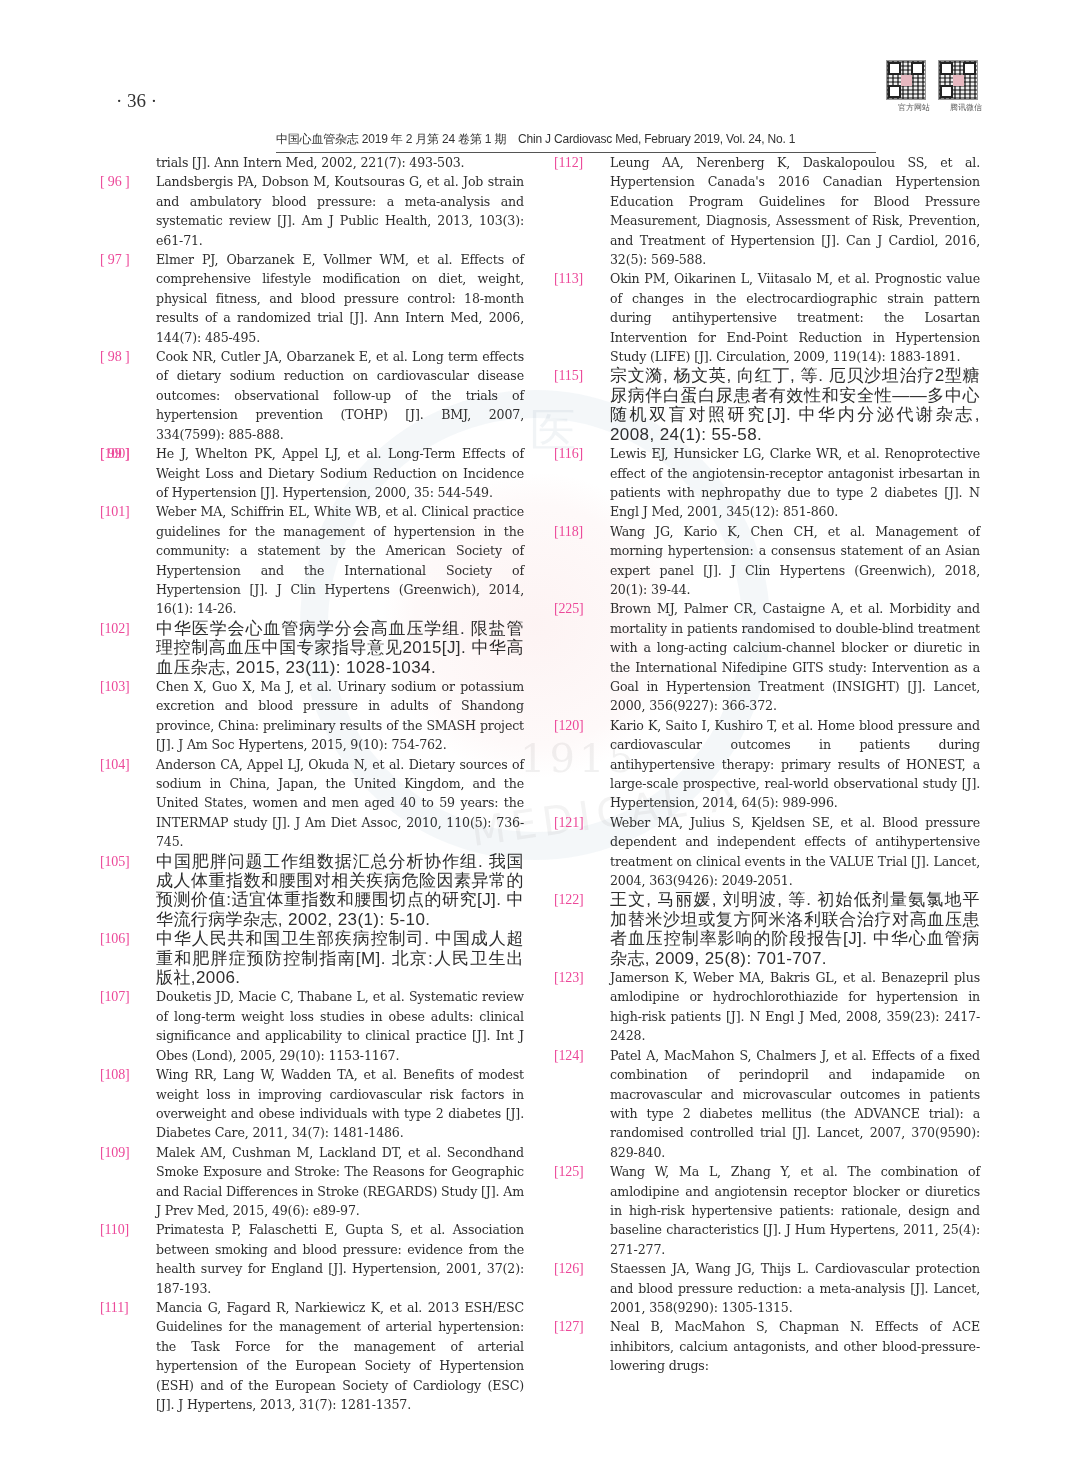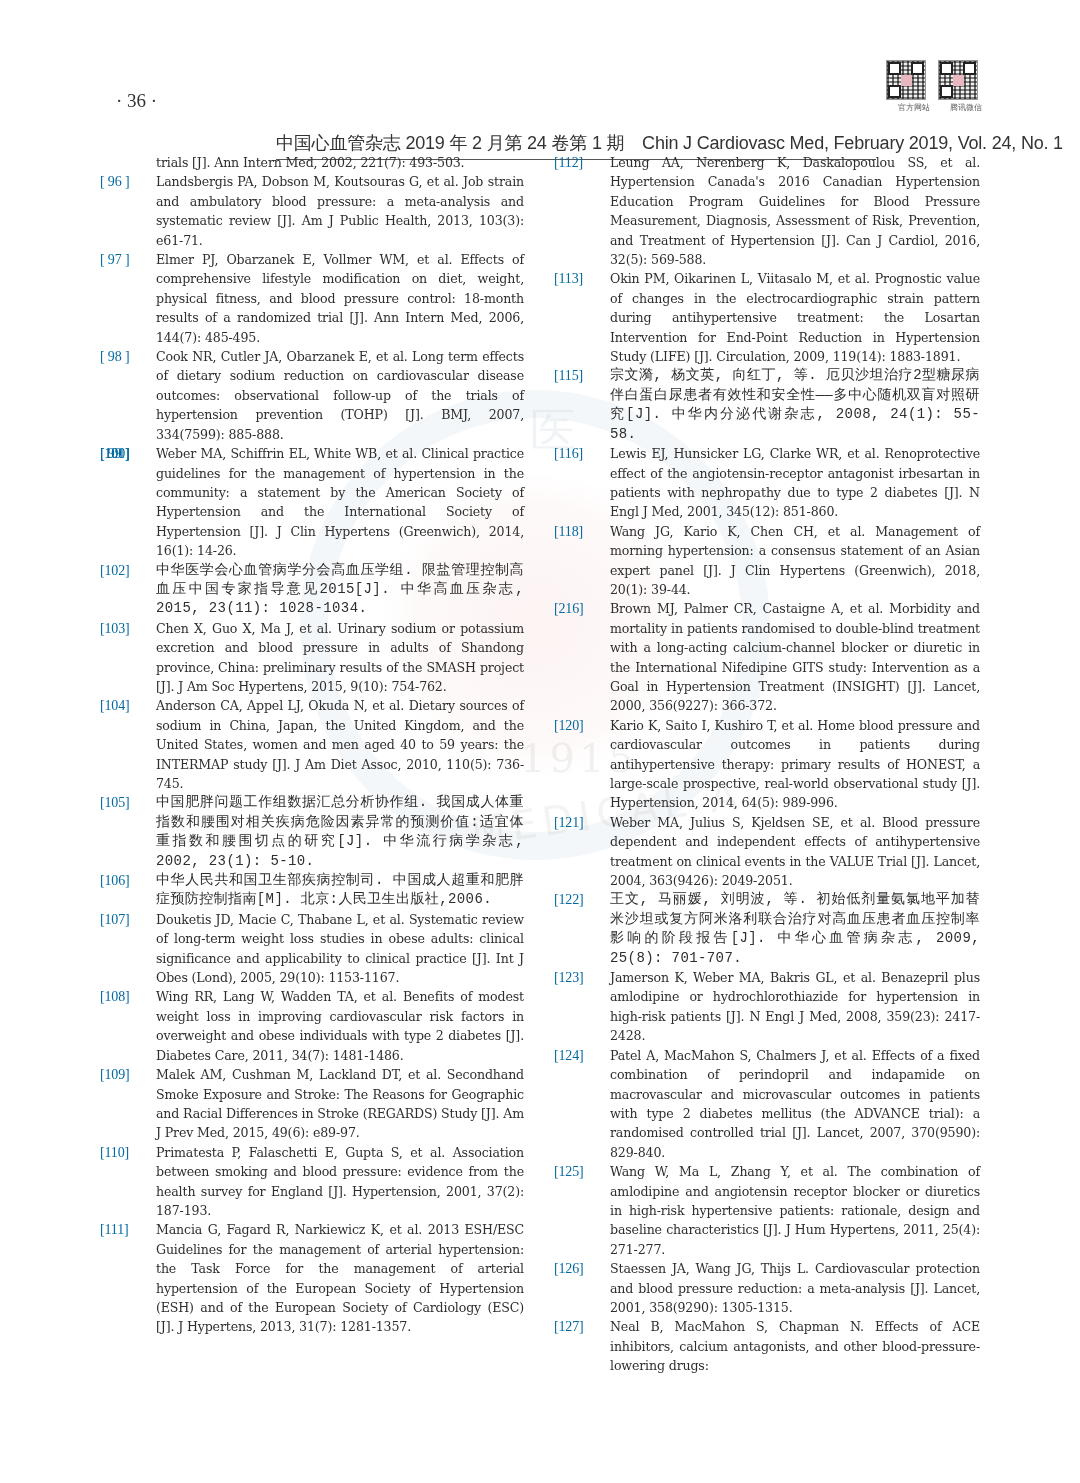--- a/index.html
+++ b/index.html
@@ -29,21 +29,21 @@
     position: absolute; left: 530px; top: 400px; font-size: 46px; color: rgba(120,150,170,0.10); pointer-events: none;
   }
   .header {
     position: absolute; left: 0; top: 0; width: 1080px; height: 130px;
   }
   .page-num {
     position: absolute; left: 116px; top: 90px; font-size: 19px; color: #333;
     font-family: "Liberation Serif", serif;
   }
   .journal-line {
-    position: absolute; left: 276px; top: 93px; font-size: 18px; color: #333;
+    position: absolute; left: 276px; top: 93px; font-size: 12px; color: #333;
     font-family: "Liberation Sans Narrow", "Liberation Sans", sans-serif; white-space: nowrap;
     padding-bottom: 4px; border-bottom: 1.5px solid #555; width: 600px; letter-spacing: -0.2px; margin-top: 38px;
   }
   .qr-box { position: absolute; top: 60px; width: 42px; }
   .qr {
     width: 40px; height: 40px; border: 1px solid #999; box-sizing: border-box; position: relative;
     background:
       repeating-linear-gradient(90deg, rgba(0,0,0,0.55) 0 2px, rgba(255,255,255,0) 2px 5px),
       repeating-linear-gradient(0deg, rgba(0,0,0,0.45) 0 2px, rgba(255,255,255,0) 2px 4px), #eee;
   }
@@ -58,26 +58,26 @@
 
   .column { position: absolute; top: 153px; }
   .col-left { left: 100px; width: 424px; }
   .col-right { left: 554px; width: 426px; }
   .ref {
     position: relative; padding-left: 56px; font-size: 12.6px; line-height: 19.4px;
     text-align: justify; text-align-last: left; color: #2e2e2e;
     font-family: "DejaVu Serif", serif; letter-spacing: -0.15px; word-spacing: 0px;
   }
   .ref .ref-num {
-    position: absolute; left: 0; top: 0; width: 50px; white-space: nowrap; color: #0369a1;
+    position: absolute; left: 0; top: 0; width: 50px; white-space: nowrap; color: #ec4899;
     font-family: "Liberation Serif", serif; font-size: 14px;
   }
   .ref .ref-text { display: block; }
   .cont { padding-left: 56px; }
-  .zh { font-family: Liberation Mono, monospace; font-size: 14px; letter-spacing: 0.4px; }
+  .zh { font-family: Liberation Sans, sans-serif; font-size: 17px; letter-spacing: 0.4px; }
 </style>
 </head>
 <body>
 
 <div class="watermark"></div>
 <div class="watermark-inner"></div>
 <div class="watermark-char">医</div>
 <div class="watermark-year">1915</div>
 <div class="watermark-text">MEDICAL A</div>
 
@@ -112,20 +112,21 @@
     </div>
     <div class="ref">
       <span class="ref-num">[ 98 ]</span>
       <span class="ref-text">Cook NR, Cutler JA, Obarzanek E, et al. Long term effects of dietary sodium reduction on cardiovascular disease outcomes: observational follow-up of the trials of hypertension prevention (TOHP) [J]. BMJ, 2007, 334(7599): 885-888.</span>
     </div>
     <div class="ref">
       <span class="ref-num">[ 99 ]</span>
     </div>
     <div class="ref">
       <span class="ref-num">[100]</span>
+      <span class="ref-text">He J, Whelton PK, Appel LJ, et al. Long-Term Effects of Weight Loss and Dietary Sodium Reduction on Incidence of Hypertension [J]. Hypertension, 2000, 35: 544-549.</span>
     </div>
     <div class="ref">
       <span class="ref-num">[101]</span>
       <span class="ref-text">Weber MA, Schiffrin EL, White WB, et al. Clinical practice guidelines for the management of hypertension in the community: a statement by the American Society of Hypertension and the International Society of Hypertension [J]. J Clin Hypertens (Greenwich), 2014, 16(1): 14-26.</span>
     </div>
     <div class="ref">
       <span class="ref-num">[102]</span>
       <span class="ref-text zh">中华医学会心血管病学分会高血压学组. 限盐管理控制高血压中国专家指导意见2015[J]. 中华高血压杂志, 2015, 23(11): 1028-1034.</span>
     </div>
     <div class="ref">
@@ -181,21 +182,21 @@
     </div>
     <div class="ref">
       <span class="ref-num">[116]</span>
       <span class="ref-text">Lewis EJ, Hunsicker LG, Clarke WR, et al. Renoprotective effect of the angiotensin-receptor antagonist irbesartan in patients with nephropathy due to type 2 diabetes [J]. N Engl J Med, 2001, 345(12): 851-860.</span>
     </div>
     <div class="ref">
       <span class="ref-num">[118]</span>
       <span class="ref-text">Wang JG, Kario K, Chen CH, et al. Management of morning hypertension: a consensus statement of an Asian expert panel [J]. J Clin Hypertens (Greenwich), 2018, 20(1): 39-44.</span>
     </div>
     <div class="ref">
-      <span class="ref-num">[216]</span>
+      <span class="ref-num">[225]</span>
       <span class="ref-text">Brown MJ, Palmer CR, Castaigne A, et al. Morbidity and mortality in patients randomised to double-blind treatment with a long-acting calcium-channel blocker or diuretic in the International Nifedipine GITS study: Intervention as a Goal in Hypertension Treatment (INSIGHT) [J]. Lancet, 2000, 356(9227): 366-372.</span>
     </div>
     <div class="ref">
       <span class="ref-num">[120]</span>
       <span class="ref-text">Kario K, Saito I, Kushiro T, et al. Home blood pressure and cardiovascular outcomes in patients during antihypertensive therapy: primary results of HONEST, a large-scale prospective, real-world observational study [J]. Hypertension, 2014, 64(5): 989-996.</span>
     </div>
     <div class="ref">
       <span class="ref-num">[121]</span>
       <span class="ref-text">Weber MA, Julius S, Kjeldsen SE, et al. Blood pressure dependent and independent effects of antihypertensive treatment on clinical events in the VALUE Trial [J]. Lancet, 2004, 363(9426): 2049-2051.</span>
     </div>

